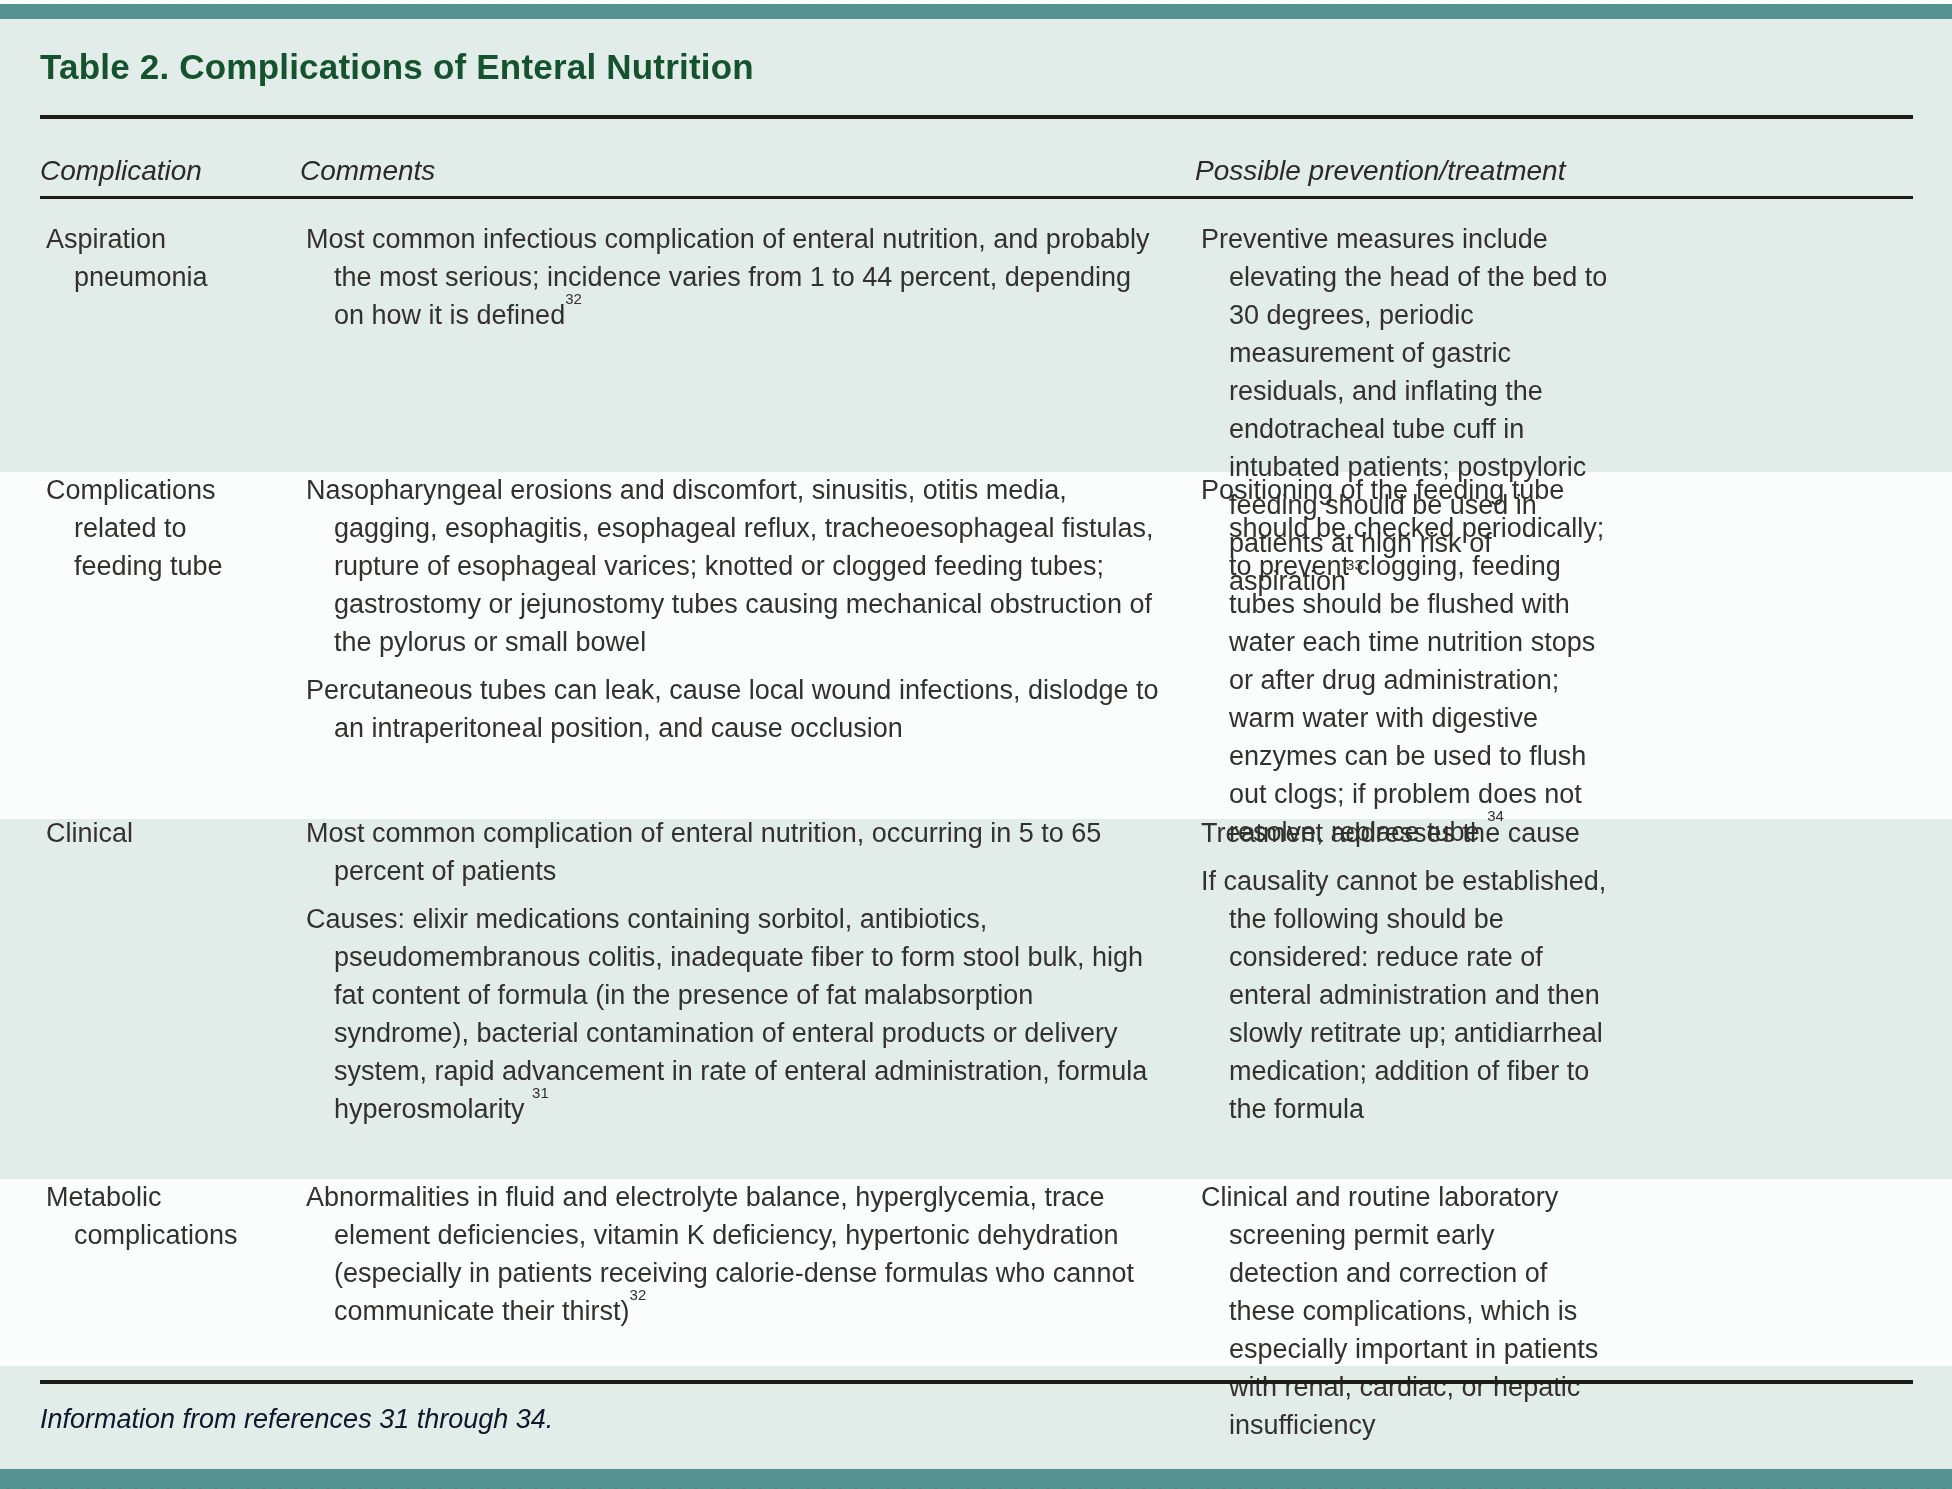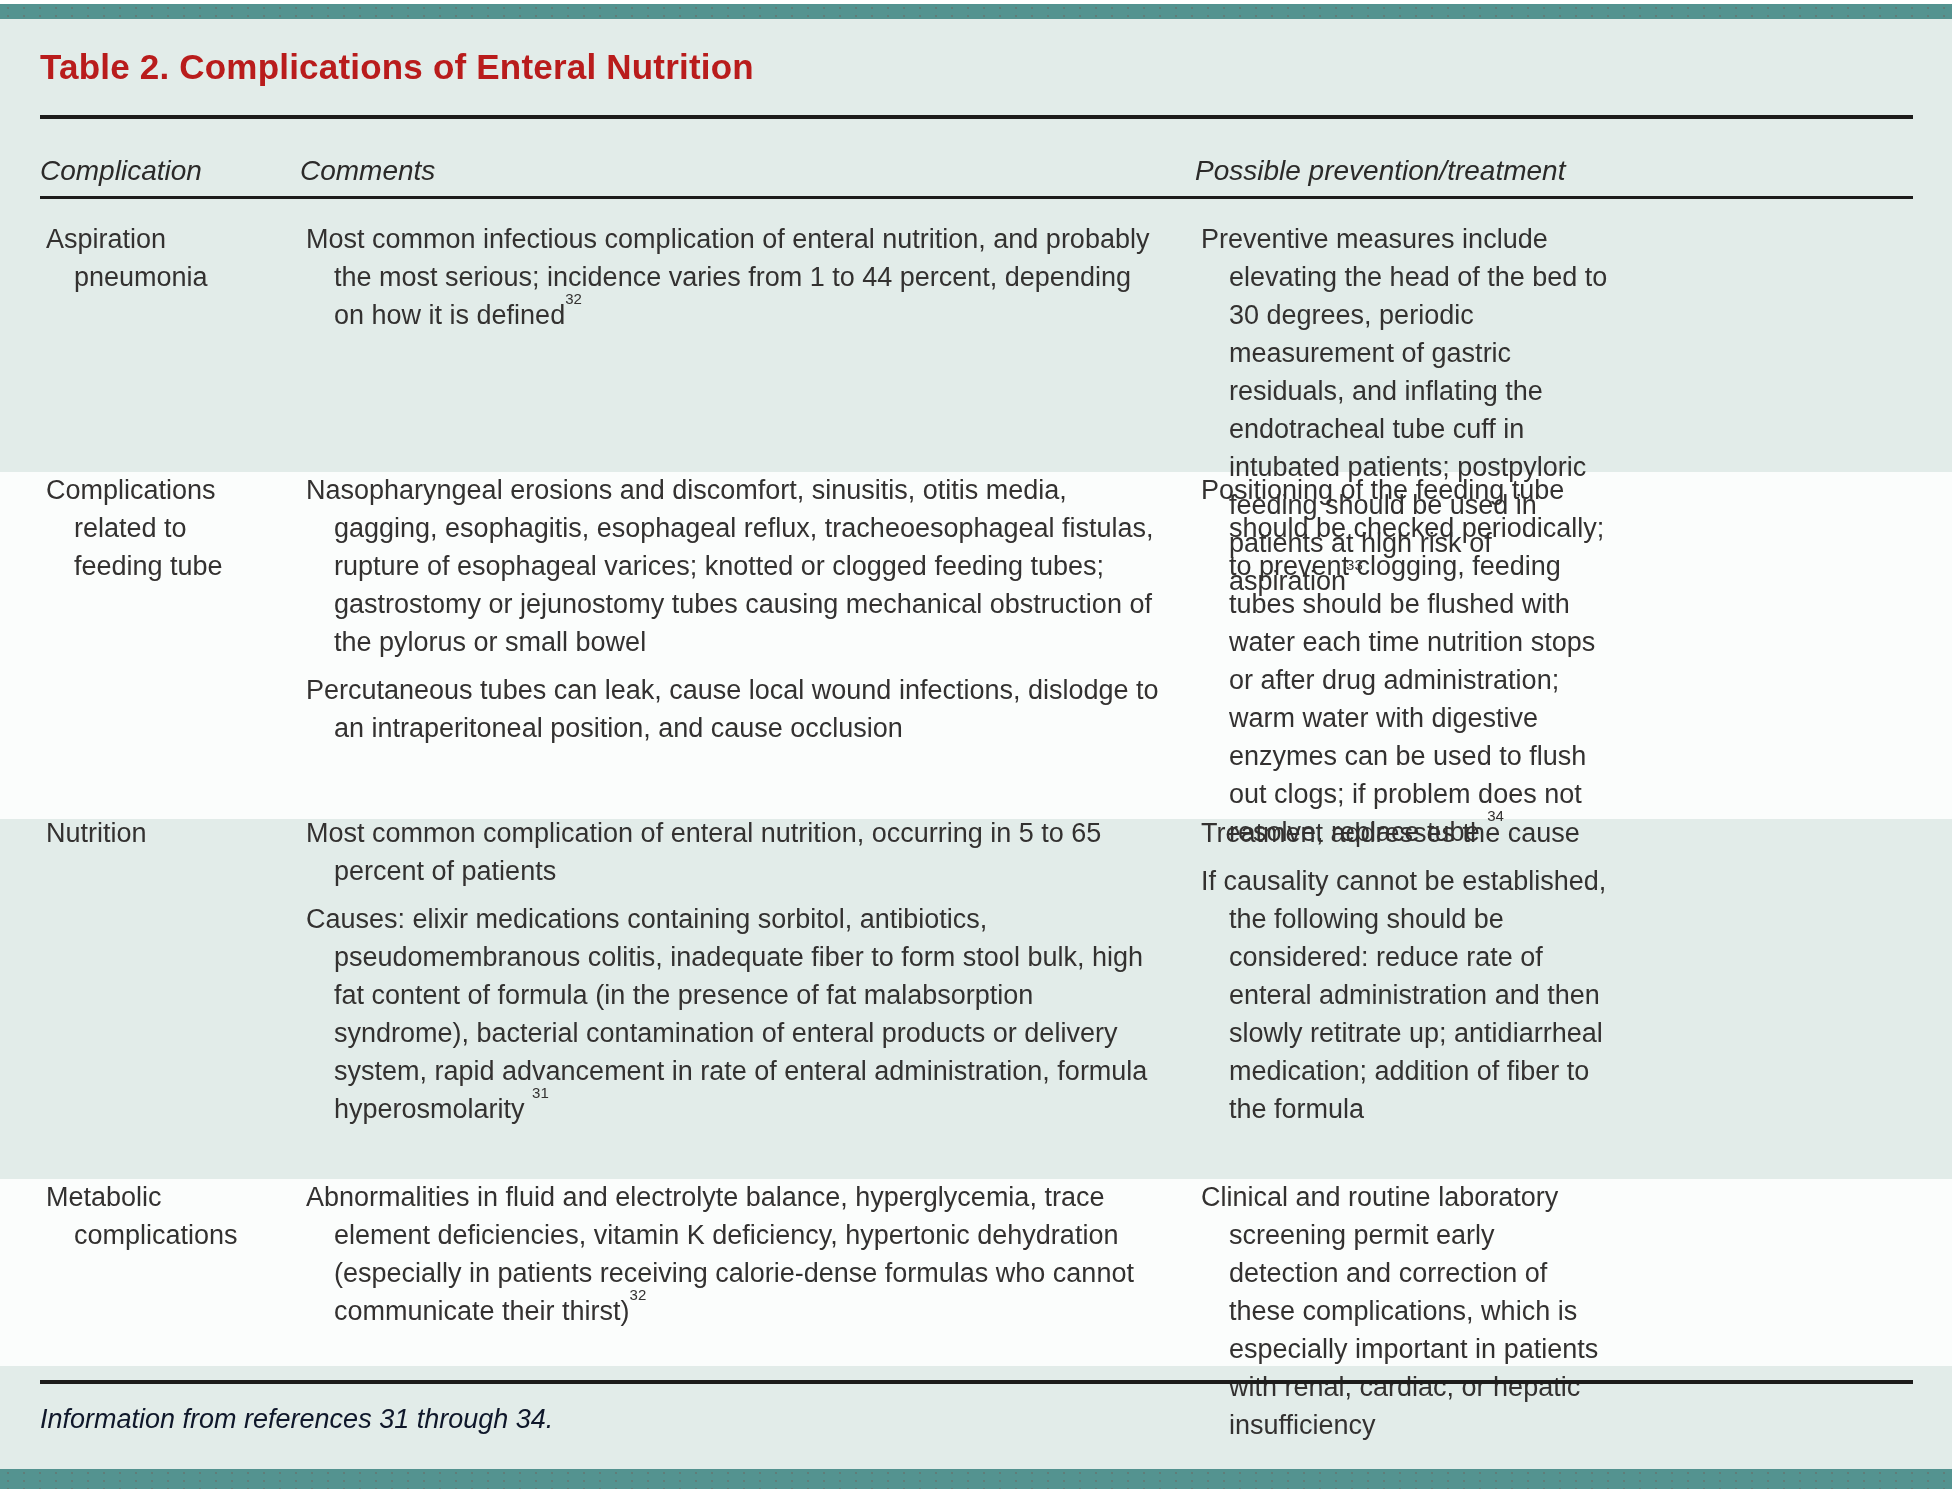--- a/index.html
+++ b/index.html
@@ -28,21 +28,21 @@
   }
   .accent-bar.top { top: 4px; height: 15px; }
   .accent-bar.bottom { bottom: 0; height: 20px; }
 
   .band { position: absolute; left: 0; right: 0; background: #fbfdfc; }
   .band.row2 { top: 453px; height: 347px; }
   .band.row4 { top: 1160px; height: 187px; }
 
   .title {
     position: absolute; left: 40px; top: 47px;
-    font-size: 35px; font-weight: bold; color: #b91c1c;
+    font-size: 35px; font-weight: bold; color: #14532d;
     letter-spacing: 0.2px;
   }
   .rule {
     position: absolute; left: 40px; right: 39px;
     background: #1d1c1b; height: 4px;
   }
   .rule.under-title { top: 115px; }
   .rule.under-header { top: 196px; height: 3px; }
   .rule.above-footnote { top: 1380px; }
 
@@ -128,21 +128,21 @@
       <p class="para"><span>Nasopharyngeal erosions and discomfort, sinusitis, otitis media, gagging, esophagitis, esophageal reflux, tracheoesophageal fistulas, rupture of esophageal varices; knotted or clogged feeding tubes; gastrostomy or jejunostomy tubes causing mechanical obstruction of the pylorus or small bowel</span></p>
       <p class="para"><span>Percutaneous tubes can leak, cause local wound infections, dislodge to an intraperitoneal position, and cause occlusion</span></p>
     </div>
     <div class="cell c3">
       <p class="para"><span>Positioning of the feeding tube should be checked periodically; to prevent clogging, feeding tubes should be flushed with water each time nutrition stops or after drug administration; warm water with digestive enzymes can be used to flush out clogs; if problem does not resolve, replace tube </span><sup class="ref">34</sup></p>
     </div>
   </div>
 
   <div class="trow r3">
     <div class="cell c1">
-      <p class="para">Nutrition</p>
+      <p class="para">Clinical</p>
     </div>
     <div class="cell c2">
       <p class="para"><span>Most common complication of enteral nutrition, occurring in 5 to 65 percent of patients</span></p>
       <p class="para"><span>Causes: elixir medications containing sorbitol, antibiotics, pseudomembranous colitis, inadequate fiber to form stool bulk, high fat content of formula (in the presence of fat malabsorption syndrome), bacterial contamination of enteral products or delivery system, rapid advancement in rate of enteral administration, formula hyperosmolarity </span><sup class="ref">31</sup></p>
     </div>
     <div class="cell c3">
       <p class="para"><span>Treatment addresses the cause</span></p>
       <p class="para"><span>If causality cannot be established, the following should be considered: reduce rate of enteral administration and then slowly retitrate up; antidiarrheal medication; addition of fiber to the formula</span></p>
     </div>
   </div>

